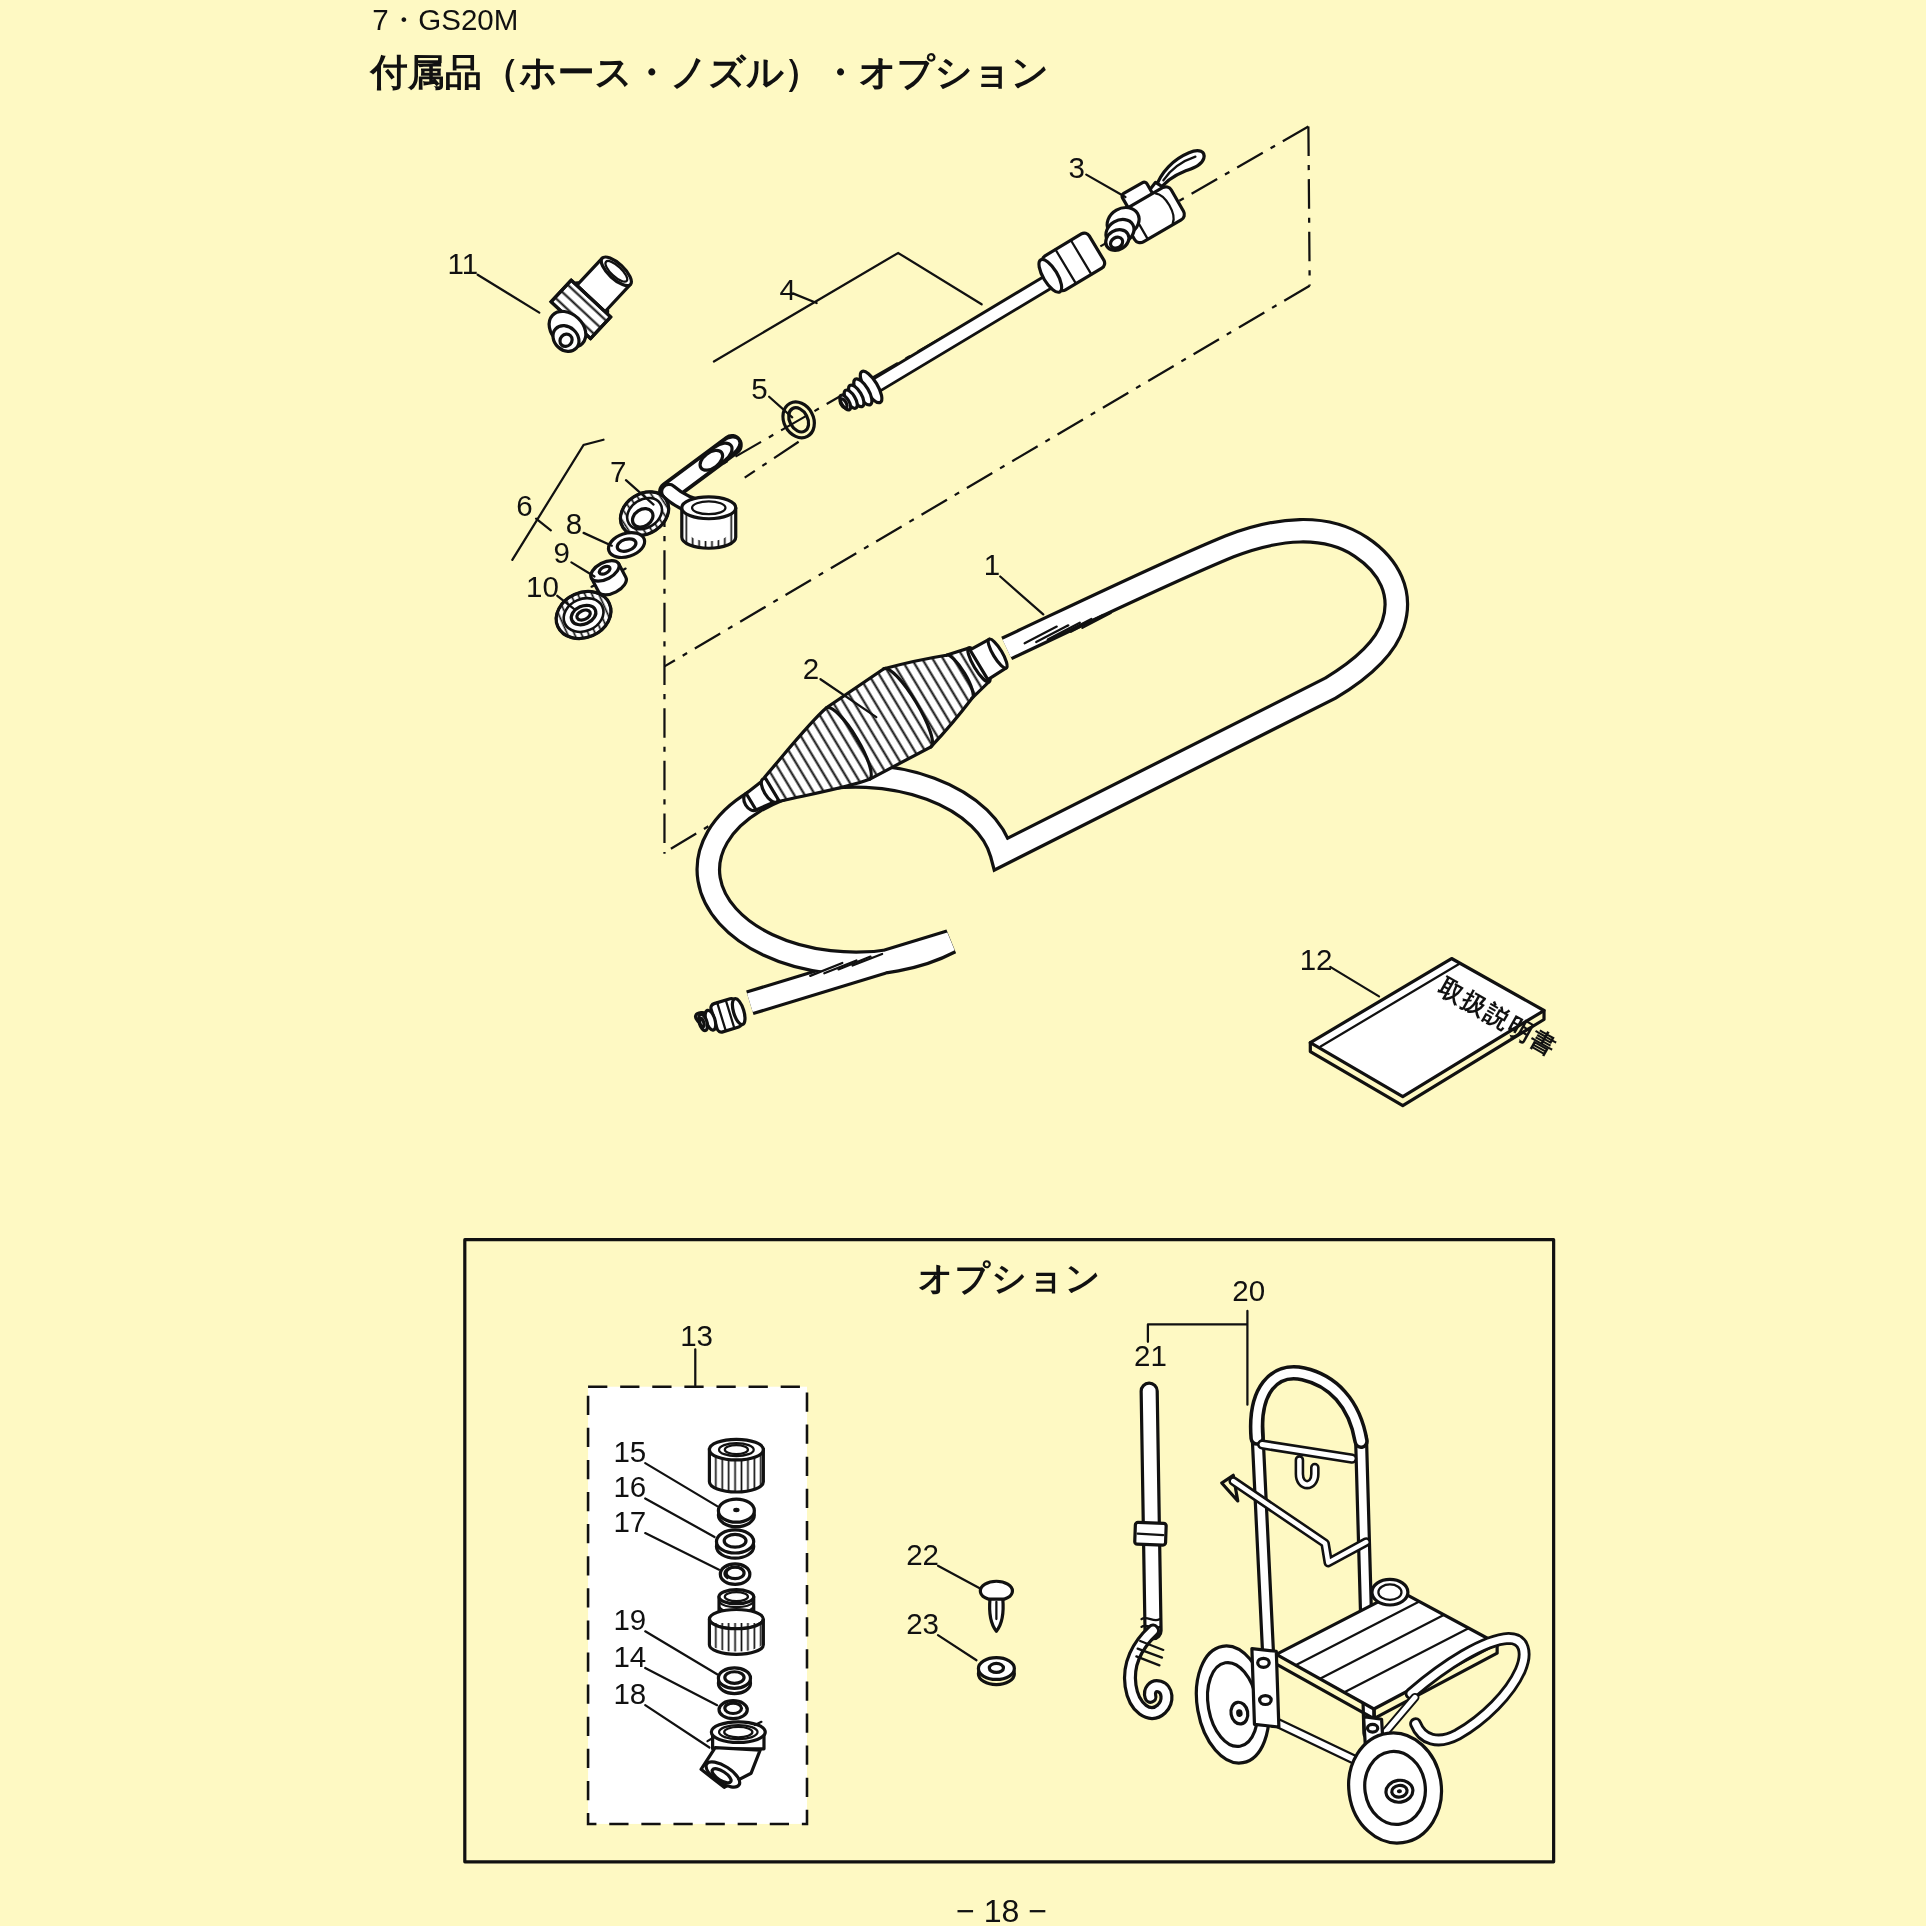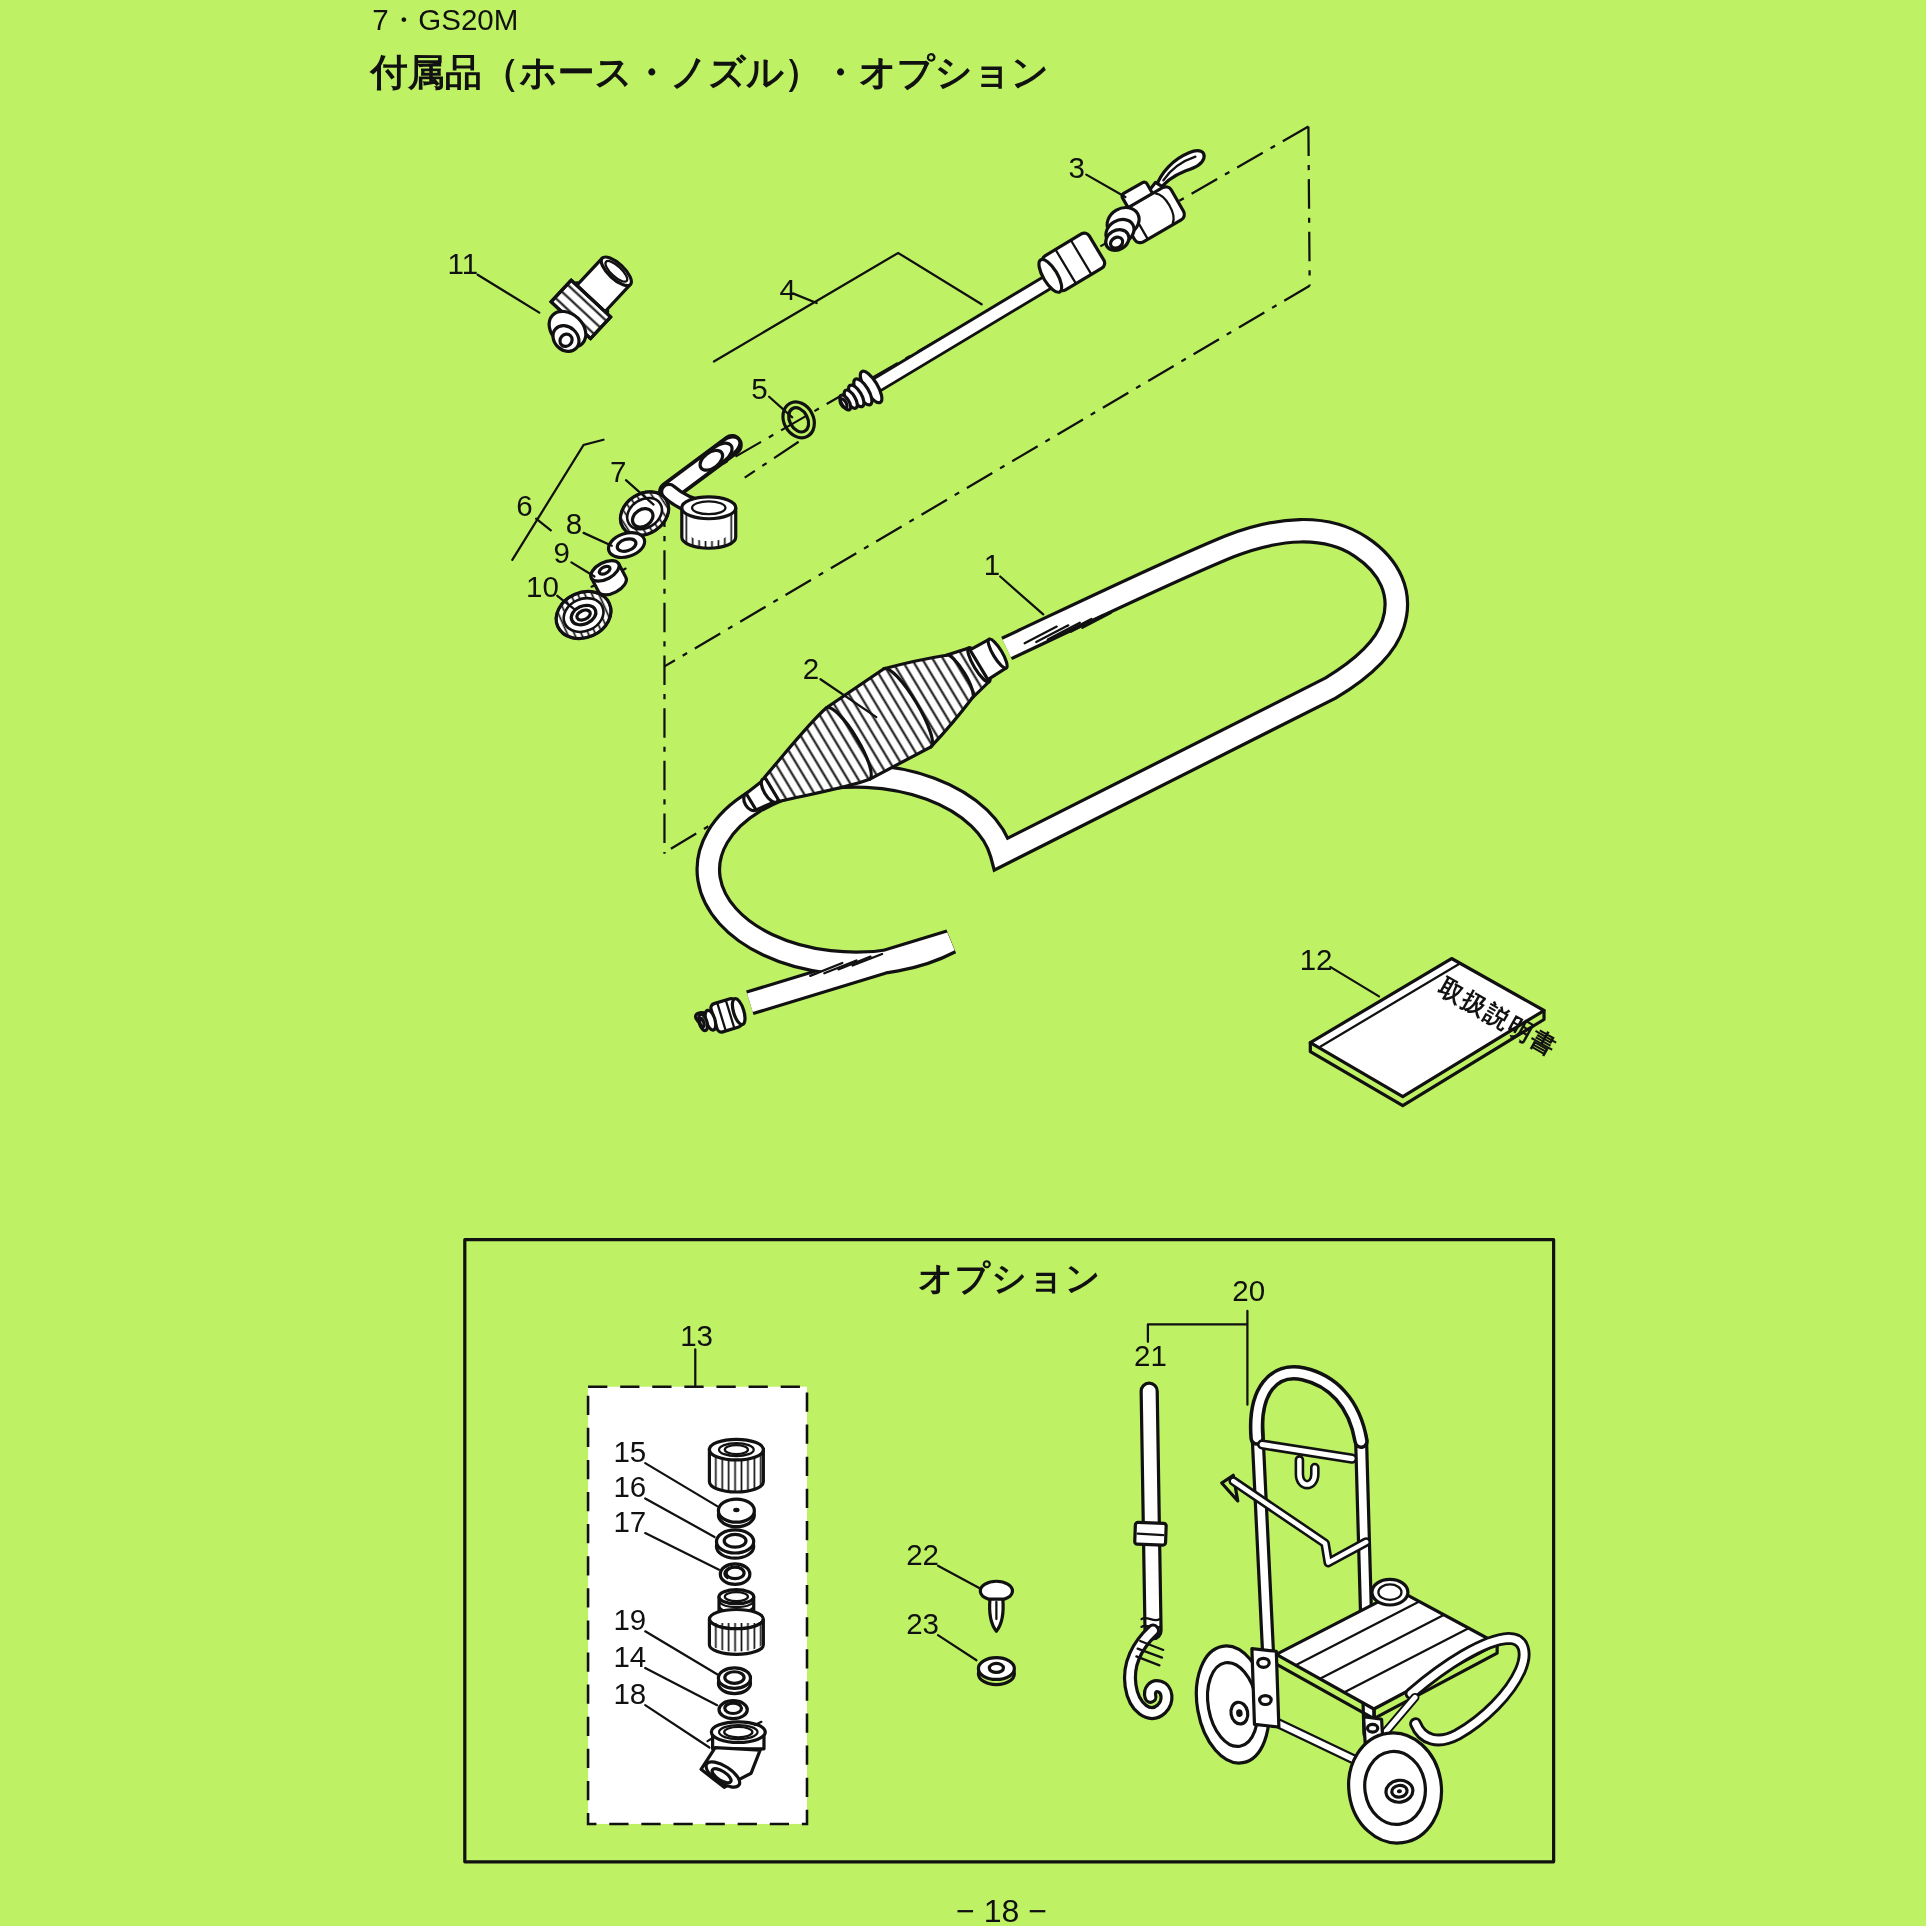--- a/index.html
+++ b/index.html
@@ -1,16 +1,16 @@
 <!DOCTYPE html>
 <html style="font-size:10.3px"><head>
 <meta charset="utf-8">
 <style>
   html,body{margin:0;padding:0;background:#ffffff;}
-  .page{position:relative;width:1926px;height:1926px;background:#bef264;overflow:hidden;}
+  .page{position:relative;width:1926px;height:1926px;background:#fef9c3;overflow:hidden;}
   svg{display:block}
   text{font-family:"Liberation Sans","DejaVu Sans",sans-serif;fill:#111;}
   .t1{font-size:46px;}
   .t2{font-size:58px;font-weight:600;}
   .lbl{font-size:46px;text-anchor:middle;}
   .opt{font-size:54px;font-weight:600;text-anchor:middle;letter-spacing:2px;}
   .foot{font-size:50px;text-anchor:middle;}
   .book{font-size:38px;font-weight:600;letter-spacing:3px;}
   .o{stroke:#111;fill:none;stroke-width:5;stroke-linecap:round;stroke-linejoin:round;}
   .of{stroke:#111;fill:#fff;stroke-width:5;stroke-linecap:round;stroke-linejoin:round;}

